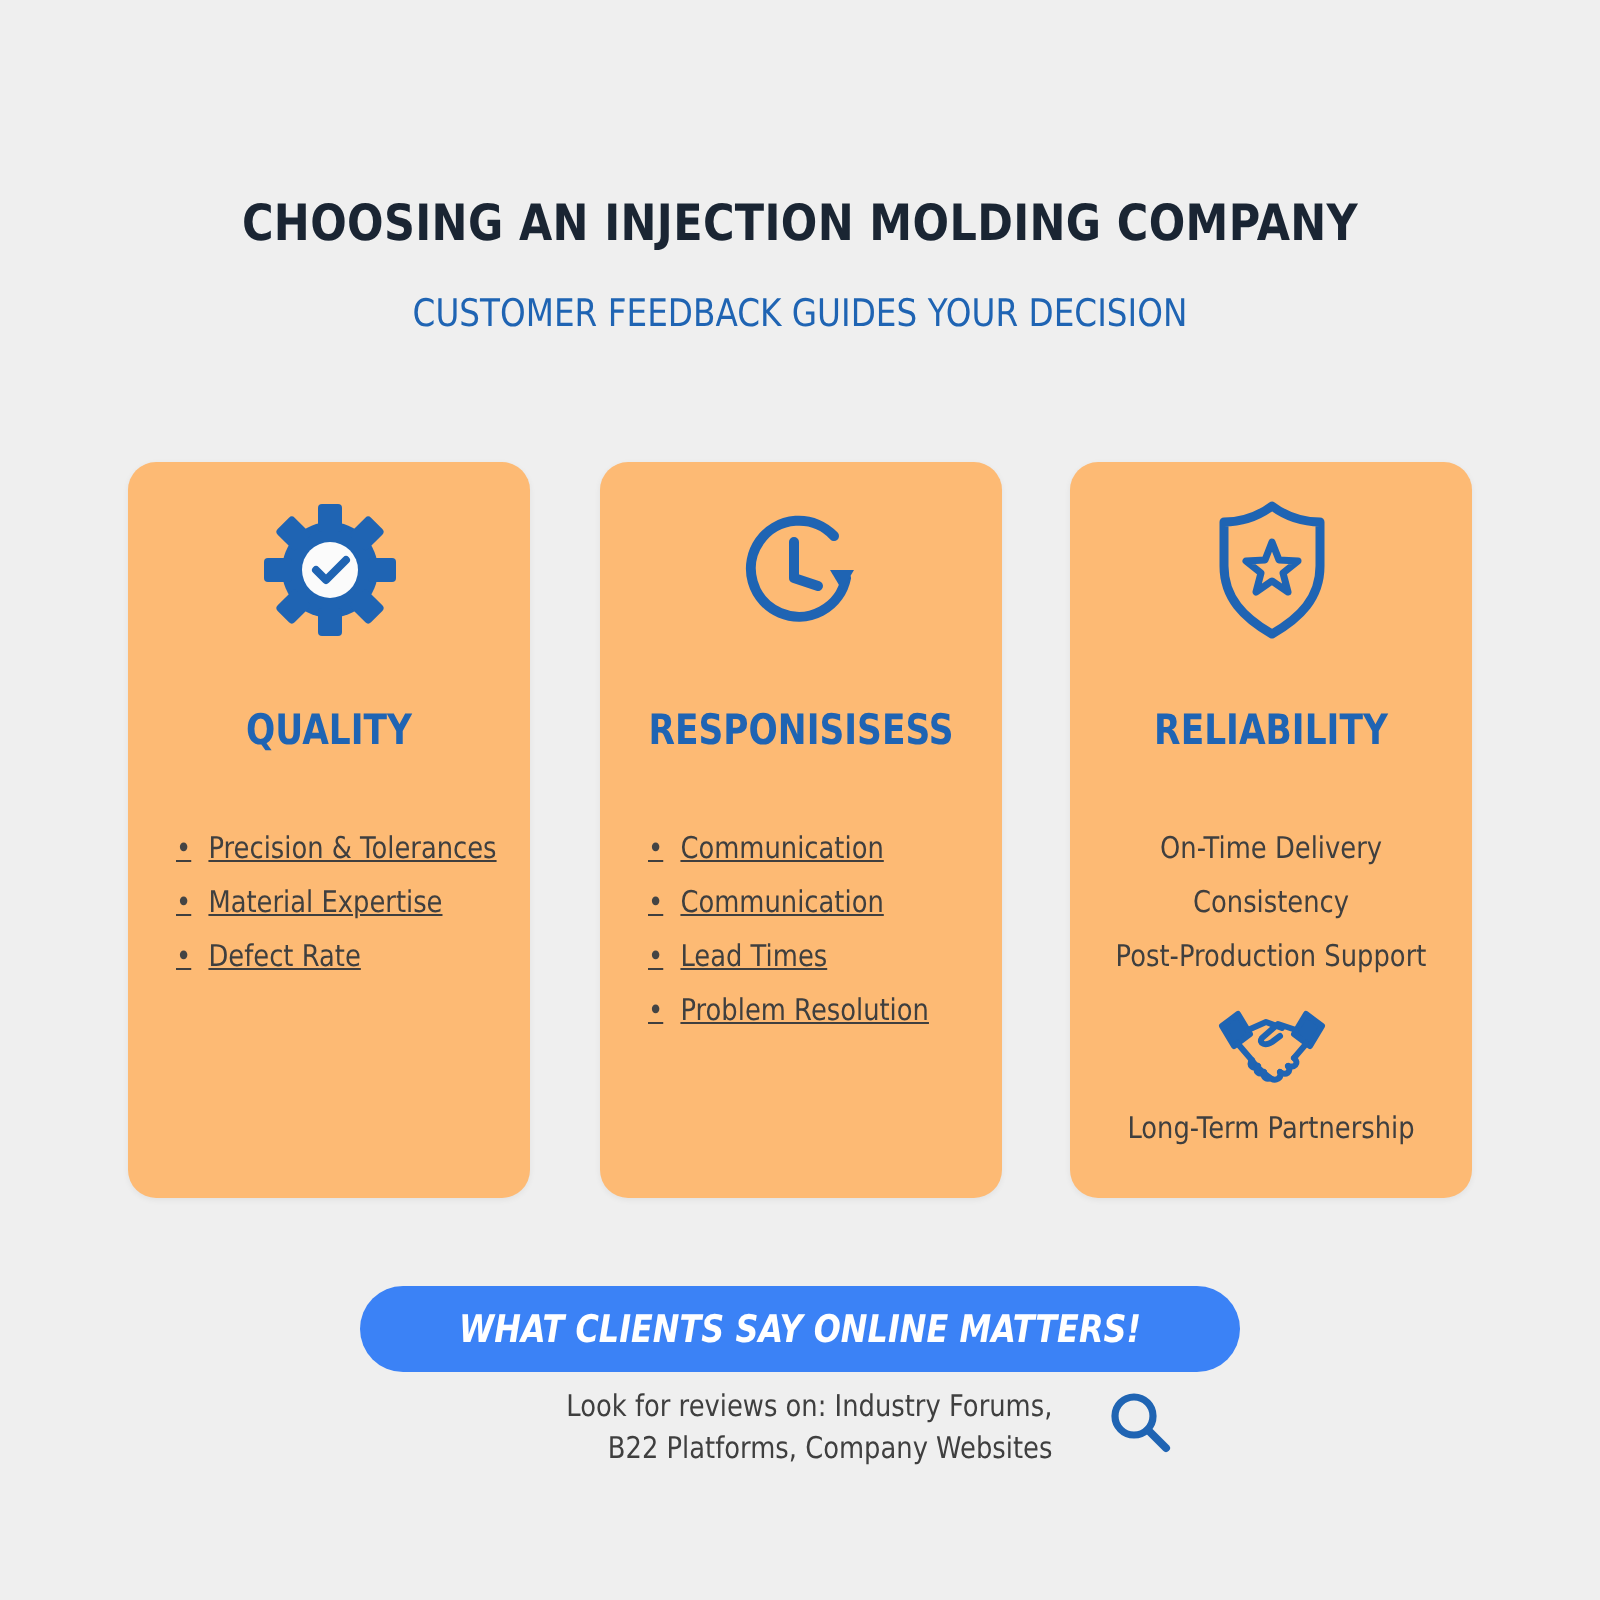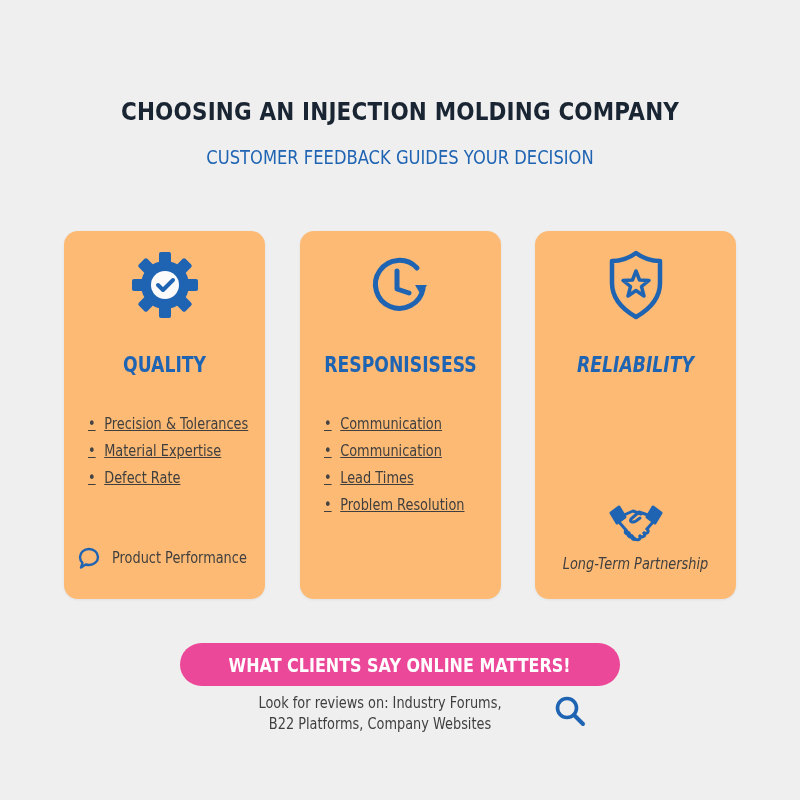--- a/index.html
+++ b/index.html
@@ -26,21 +26,21 @@
     color: #1f64b3;
     transform: scaleX(0.86);
   }
   .card {
     position: absolute; top: 231px; width: 201px; height: 368px;
     background: #fdba74; border-radius: 14px;
     box-shadow: 0 1px 3px rgba(0,0,0,0.06);
   }
   .card.c1 { left: 64px; }
   .card.c2 { left: 300px; }
-  .card.c3 { left: 535px; font-style: italic; }
+  .card.c3 { left: 535px; }
   .card .icon {
     position: absolute; left: 50%; top: 18px; transform: translateX(-50%);
     width: 72px; height: 72px;
   }
   .card .heading {
     position: absolute; left: 0; top: 122px; width: 100%;
     text-align: center; font-family: "DejaVu Sans", sans-serif;
     font-weight: bold; font-size: 21px; color: #1f64b3;
     transform: scaleX(0.82);
   }
@@ -74,30 +74,30 @@
     position: absolute; left: 50%; top: 272px; transform: translateX(-50%);
     width: 54px; height: 42px;
   }
   .card .partner {
     position: absolute; left: 0; top: 324px; width: 100%; text-align: center;
     font-family: "DejaVu Sans", sans-serif; font-size: 15px; color: #3f3f3f;
     transform: scaleX(0.86);
   }
   .banner {
     position: absolute; left: 180px; top: 643px; width: 440px; height: 43px;
-    background: #ec4899; border-radius: 22px;
-    display: flex; align-items: center; justify-content: center;
+    background: #3b82f6; border-radius: 22px;
+    display: flex; align-items: center; justify-content: center; font-style: italic;
   }
   .banner span {
     font-family: "DejaVu Sans", sans-serif; font-weight: bold;
     font-size: 19px; color: #ffffff; white-space: nowrap;
     transform: scaleX(0.84); display: inline-block;
   }
   .reviews {
-    position: absolute; left: 210px; top: 693px; width: 340px; text-align: center;
+    position: absolute; left: 210px; top: 693px; width: 340px; text-align: right;
   }
   .reviews div {
     font-family: "DejaVu Sans", sans-serif; font-size: 15px; line-height: 21px;
     color: #3f3f3f; white-space: nowrap; transform: scaleX(0.86);
   }
   .search-icon {
     position: absolute; left: 553px; top: 694px; width: 34px; height: 34px;
   }
 </style>
 </head>
@@ -121,26 +121,20 @@
       <circle r="14" fill="#fbfbfb"></circle>
       <path d="M-7 0 L-2 5 L8 -5" stroke="#1f64b3" stroke-width="4" fill="none" stroke-linecap="round" stroke-linejoin="round"></path>
     </g>
   </svg>
   <div class="heading">QUALITY</div>
   <ul>
     <li>Precision &amp; Tolerances</li>
     <li>Material Expertise</li>
     <li>Defect Rate</li>
   </ul>
-  <div class="footer">
-    <svg class="ficon" viewBox="0 0 22 22">
-      <path d="M11 2 C16 2 20 5.5 20 10 C20 14.5 16 18 11 18 C9.8 18 8.7 17.8 7.7 17.5 L3 20.5 L4.5 15.8 C3 14.4 2 12.3 2 10 C2 5.5 6 2 11 2 Z" fill="none" stroke="#1f64b3" stroke-width="2.4" stroke-linejoin="round"></path>
-    </svg>
-    <span>Product Performance</span>
-  </div>
 </div>
 
 <div class="card c2">
   <svg class="icon" viewBox="0 0 72 72">
     <path d="M58 40 A24 24 0 1 1 52 19" fill="none" stroke="#1f64b3" stroke-width="5" stroke-linecap="round"></path>
     <path d="M50 36 L62 36 L56 46 Z" fill="#1f64b3"></path>
     <path d="M32 22 L32 40 L44 44" fill="none" stroke="#1f64b3" stroke-width="5" stroke-linecap="round" stroke-linejoin="round"></path>
   </svg>
   <div class="heading">RESPONISISESS</div>
   <ul>
@@ -150,20 +144,25 @@
     <li>Problem Resolution</li>
   </ul>
 </div>
 
 <div class="card c3">
   <svg class="icon" viewBox="0 0 72 72">
     <path d="M36 4 C28 10 20 12 12 12 L12 34 C12 50 22 60 36 68 C50 60 60 50 60 34 L60 12 C52 12 44 10 36 4 Z" fill="none" stroke="#1f64b3" stroke-width="4.5" stroke-linejoin="round"></path>
     <path d="M36 22 L39.5 31 L49 31.5 L41.5 37.5 L44 47 L36 41.5 L28 47 L30.5 37.5 L23 31.5 L32.5 31 Z" fill="none" stroke="#1f64b3" stroke-width="3.5" stroke-linejoin="round"></path>
   </svg>
   <div class="heading">RELIABILITY</div>
+  <div class="center-list">
+    <div>On-Time Delivery</div>
+    <div>Consistency</div>
+    <div>Post-Production Support</div>
+  </div>
   <svg class="handshake" viewBox="0 0 54 42">
     <g fill="none" stroke="#1f64b3" stroke-width="3" stroke-linejoin="round" stroke-linecap="round">
       <path d="M2 10 L10 4 L16 14 L8 20 Z" fill="#1f64b3"></path>
       <path d="M52 10 L44 4 L38 14 L46 20 Z" fill="#1f64b3"></path>
       <path d="M15 12 L24 8 L32 11"></path>
       <path d="M39 12 L30 9 L22 16 C20 19 24 20 27 18 L31 15"></path>
       <path d="M10 19 L16 26 C18 29 22 33 26 36 C29 38 32 36 31 33"></path>
       <path d="M31 33 C34 35 37 33 35 30"></path>
       <path d="M35 30 C38 31 41 29 38 26"></path>
       <path d="M38 26 L44 19"></path>

